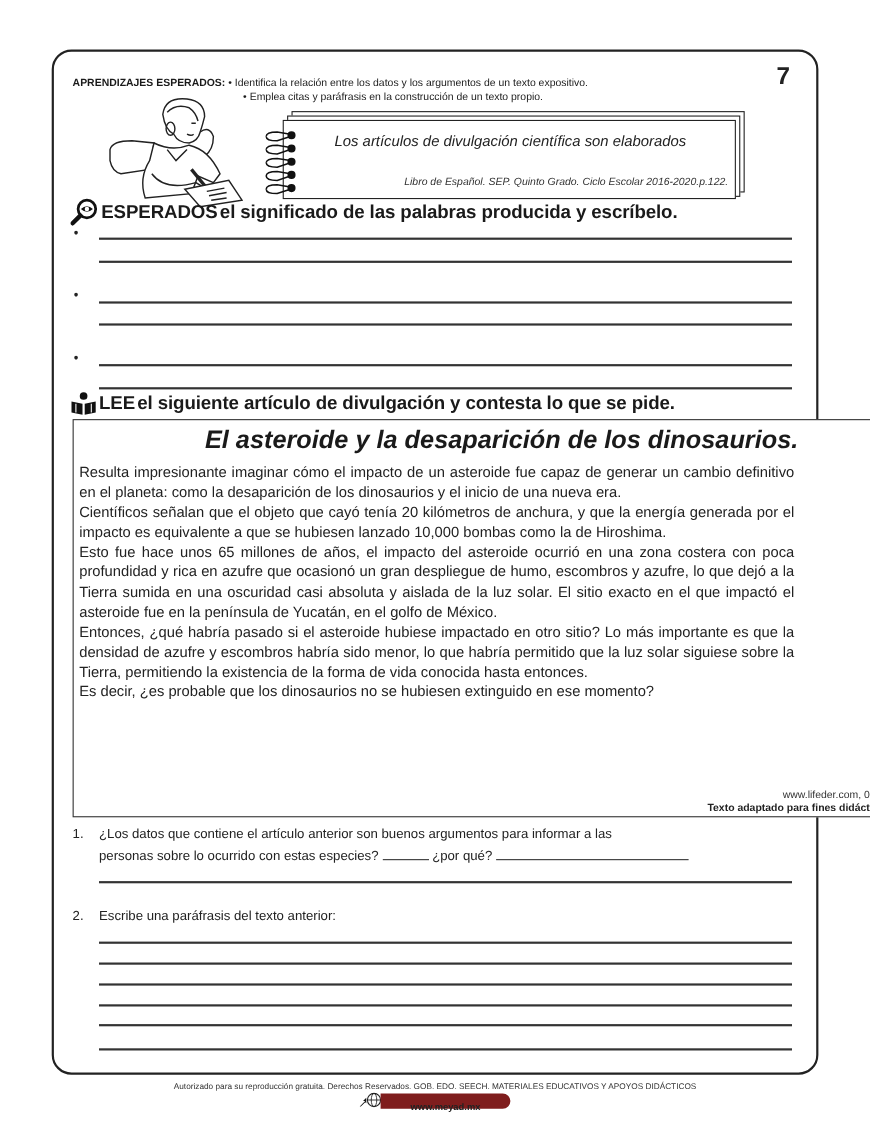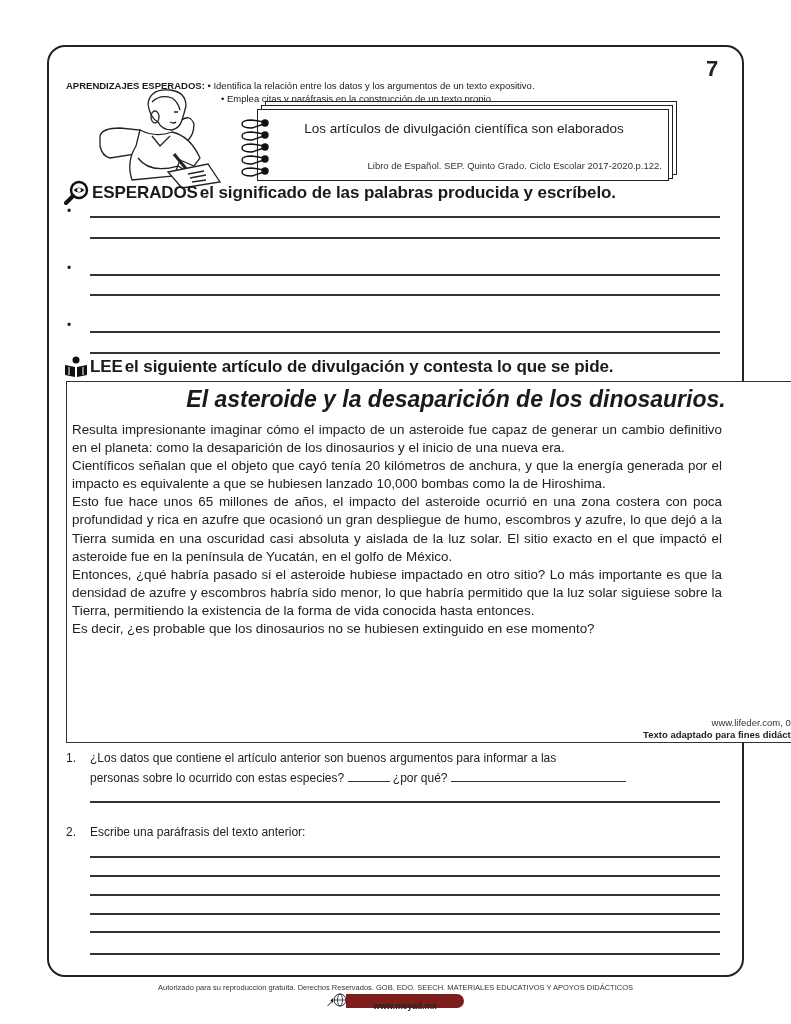--- a/index.html
+++ b/index.html
@@ -6,36 +6,36 @@
   html, body { width: 791px; height: 1024px; background: #ffffff; overflow: hidden; }
   body { position: relative; font-family: "Liberation Sans", sans-serif; color: #1a1a1a; }
 
   .frame {
     position: absolute; left: 47px; top: 45px; width: 697px; height: 932px;
     border: 2px solid #222; border-radius: 18px;
   }
   .page-number {
     position: absolute; left: 706px; top: 56px; font-size: 22px; font-weight: bold; color: #222;
   }
-  .objectives { position: absolute; left: 66px; top: 79px; font-size: 9.5px; line-height: 13px; }
+  .objectives { position: absolute; left: 66px; top: 69px; font-size: 9.5px; line-height: 13px; }
   .objectives .label { font-weight: bold; }
   .objectives .row { display: flex; }
   .objectives .row2 { padding-left: 155px; }
 
   
   .illustration { position: absolute; left: 90px; top: 84px; width: 160px; height: 105px; }
 
   
   .card-stack { position: absolute; left: 245px; top: 101px; width: 436px; height: 80px; }
   .card-back1, .card-back2, .card-front {
     position: absolute; background: #fff; border: 1.5px solid #222;
   }
   .card-back2 { left: 20px; top: 0; width: 412px; height: 74px; }
   .card-back1 { left: 16px; top: 4px; width: 412px; height: 74px; }
-  .card-front { left: 12px; top: 8px; width: 412px; height: 72px; }
+  .card-front { left: 12px; top: 8px; width: 412px; height: 72px; font-style: italic; }
   .spiral { position: absolute; left: -20px; top: 8px; width: 40px; height: 60px; }
   .card-text { position: absolute; left: 0; top: 10px; width: 412px; text-align: center; font-size: 13.5px; line-height: 17px; color: #222; }
   .card-text .kw { font-weight: bold; text-decoration: underline; }
   .card-source { position: absolute; right: 6px; top: 50px; font-size: 9.5px; color: #333; }
 
   .section-title {
     position: absolute; font-size: 17px; font-weight: bold; color: #1a1a1a;
     display: flex; align-items: center; gap: 2px; letter-spacing: -0.1px;
   }
   .section-title .rest { font-weight: bold; }
@@ -133,21 +133,21 @@
           <path d="M4 42 Q4 46 14 46 L26 42" fill="none"></path>
           <circle cx="27" cy="41" r="3"></circle>
         <path d="M4 54 Q4 50 14 50 L26 52" fill="none"></path>
           <path d="M4 54 Q4 58 14 58 L26 54" fill="none"></path>
           <circle cx="27" cy="53" r="3"></circle>
       </g>
     </svg>
     <div class="card-text">
       <div>Los artículos de divulgación científica son elaborados</div>
     </div>
-    <div class="card-source">Libro de Español. SEP. Quinto Grado. Ciclo Escolar 2017-2020.p.122.</div>
+    <div class="card-source">Libro de Español. SEP. Quinto Grado. Ciclo Escolar 2016-2020.p.122.</div>
   </div>
 </div>
 
 <div class="section-title investiga">
   <svg width="26" height="26" viewBox="0 0 26 26">
     <circle cx="15" cy="10" r="8" fill="#fff" stroke="#111" stroke-width="2.5"></circle>
     <path d="M9.5 10 Q15 5 20.5 10 Q15 15 9.5 10 Z" fill="#111"></path>
     <circle cx="15" cy="10" r="2" fill="#fff"></circle>
     <path d="M9 16 L2 23" stroke="#111" stroke-width="4" stroke-linecap="round"></path>
   </svg>

